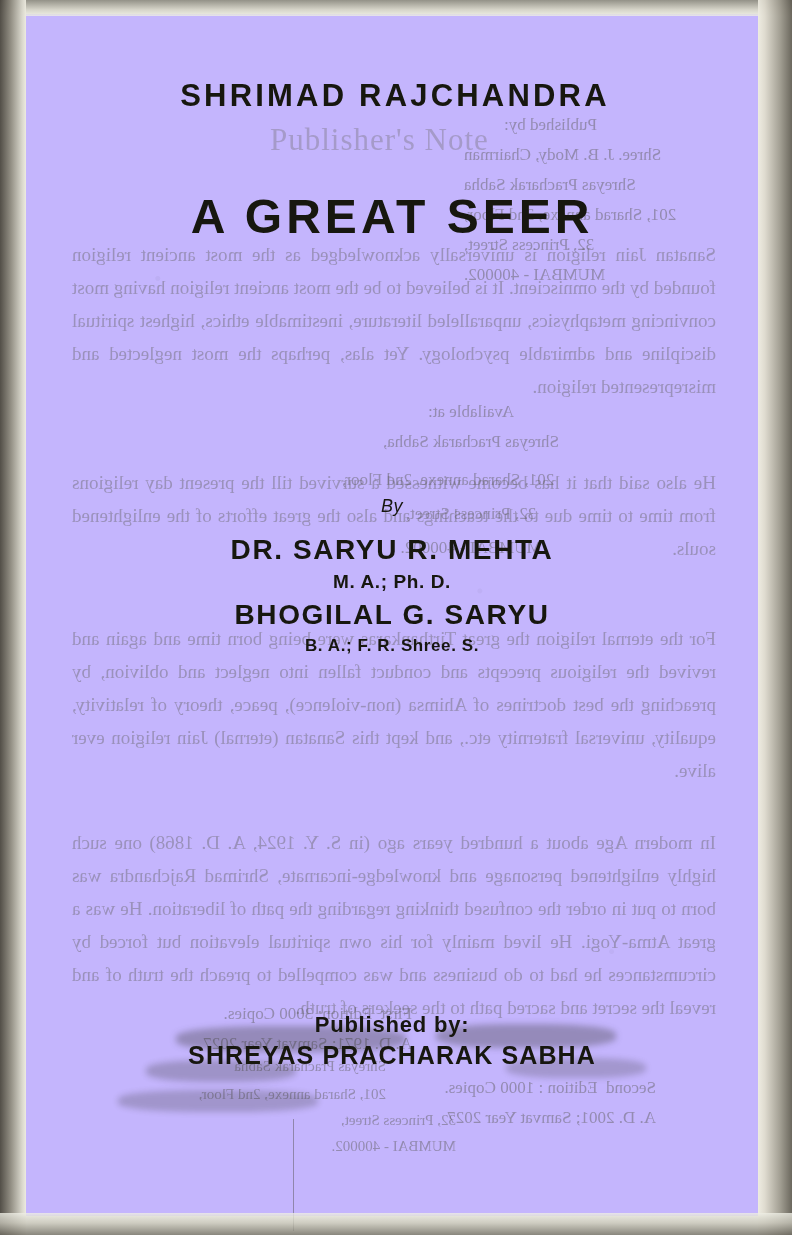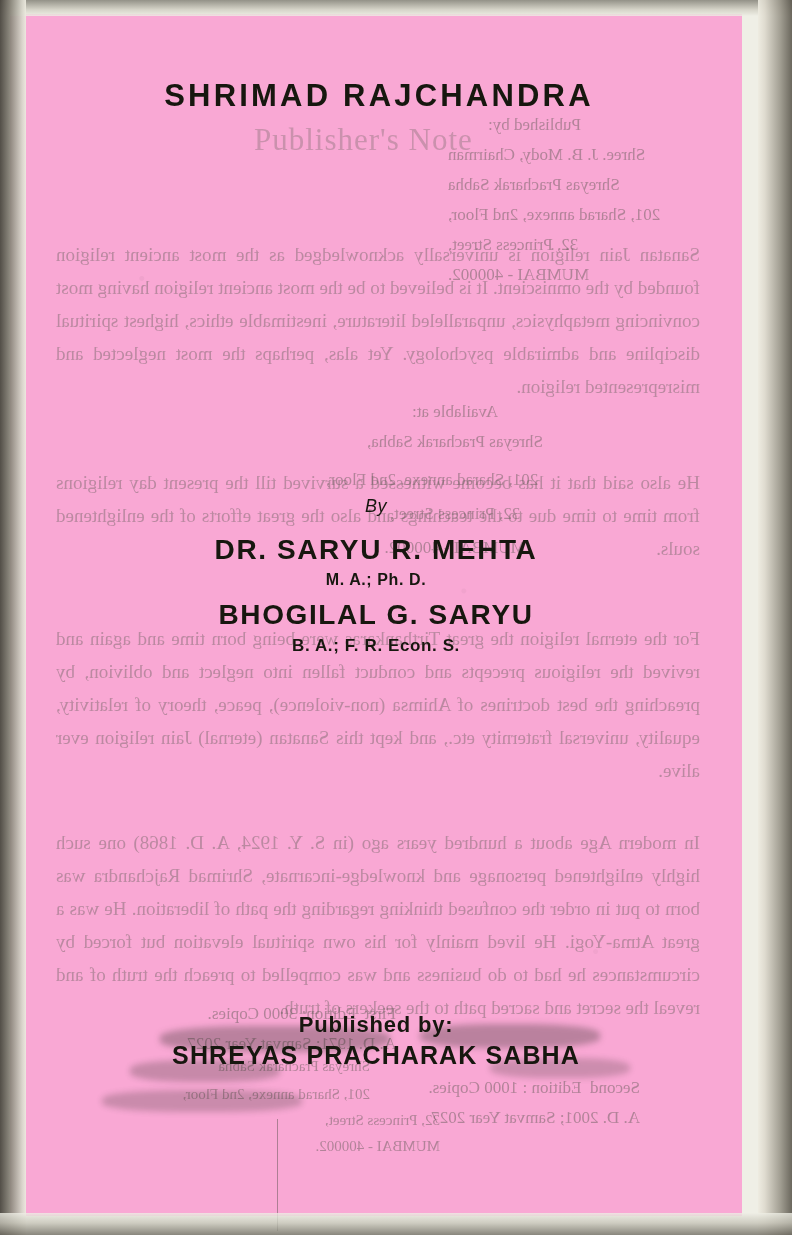--- a/index.html
+++ b/index.html
@@ -32,23 +32,23 @@
     background: linear-gradient(to bottom, #7c7a70 0%, #cfcdc1 60%, #efefe6 100%);
     opacity: .8;
   }
   .edge-bottom {
     position: absolute; left: 0; bottom: 0; width: 792px; height: 22px;
     background: linear-gradient(to top, #6f6c62 0%, #c6c4b8 55%, #efefe6 100%);
     opacity: .8;
   }
   .paper {
     position: absolute;
-    left: 10px; top: 14px;
+    left: 26px; top: 14px;
     width: 732px; height: 1202px;
-    background: #f9a8d4;
+    background: #c4b5fd;
   }
   .grain {
     position: absolute; inset: 0;
     background:
       radial-gradient(circle at 18% 22%, rgba(0,0,0,.035) 0 2px, transparent 3px),
       radial-gradient(circle at 62% 48%, rgba(0,0,0,.03) 0 2px, transparent 3px),
       radial-gradient(circle at 80% 78%, rgba(0,0,0,.03) 0 2px, transparent 3px),
       radial-gradient(circle at 35% 86%, rgba(0,0,0,.025) 0 2px, transparent 3px);
     pointer-events: none;
   }
@@ -116,21 +116,21 @@
     font-style: italic;
     letter-spacing: .5px;
   }
   .t-author1 {
     top: 520px;
     font-size: 28px;
     letter-spacing: 1.6px;
   }
   .t-deg1 {
     top: 557px;
-    font-size: 16px;
+    font-size: 19px;
     letter-spacing: .6px;
   }
   .t-author2 {
     top: 585px;
     font-size: 28px;
     letter-spacing: 1.6px;
   }
   .t-deg2 {
     top: 622px;
     font-size: 17px;
@@ -201,28 +201,29 @@
       <div class="bleed-para bleed-mirror" style="left:46px; top:812px; width:644px;">In  modern  Age  about  a  hundred  years  ago  (in  S. Y. 1924,  A. D. 1868)  one  such  highly  enlightened  personage and  knowledge-incarnate,  Shrimad  Rajchandra  was  born to  put  in  order  the  confused  thinking  regarding  the  path of  liberation.  He  was  a  great  Atma-Yogi.  He  lived mainly  for  his  own  spiritual  elevation  but  forced  by circumstances  he  had  to  do  business  and  was  compelled to  preach  the  truth  of  and  reveal  the  secret  and  sacred path to the seekers of truth.</div>
     </div>
 
     <div class="smudge" style="left:150px; top:1012px; width:230px; height:26px;"></div>
     <div class="smudge" style="left:410px; top:1010px; width:180px; height:24px;"></div>
     <div class="smudge" style="left:120px; top:1046px; width:150px; height:22px; opacity:.8;"></div>
     <div class="smudge" style="left:480px; top:1044px; width:140px; height:20px; opacity:.7;"></div>
     <div class="smudge" style="left:92px;  top:1076px; width:200px; height:22px; opacity:.75;"></div>
 
     <div class="front t-series">SHRIMAD RAJCHANDRA</div>
+    <div class="front t-main">A  GREAT  SEER</div>
 
     <div class="front t-by">By</div>
 
     <div class="front t-author1">DR. SARYU R.  MEHTA</div>
     <div class="front t-deg1">M. A.; Ph. D.</div>
 
     <div class="front t-author2">BHOGILAL  G.  SARYU</div>
-    <div class="front t-deg2">B. A.; F. R. Econ. S.</div>
+    <div class="front t-deg2">B. A.; F. R. Shree. S.</div>
 
     <div class="front t-pub">Published by:</div>
     <div class="front t-org">SHREYAS PRACHARAK SABHA</div>
 
     <div class="fold"></div>
     <div class="grain"></div>
   </div>
 
   <div class="edge-top"></div>
   <div class="edge-left"></div>

